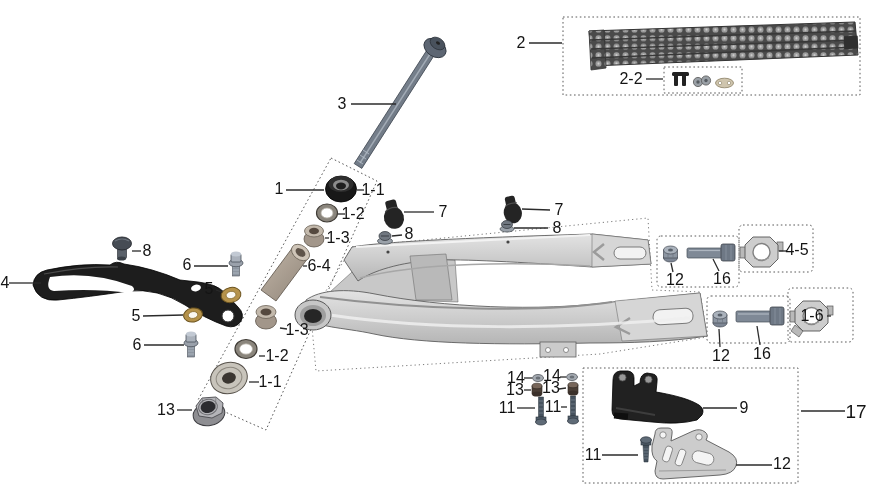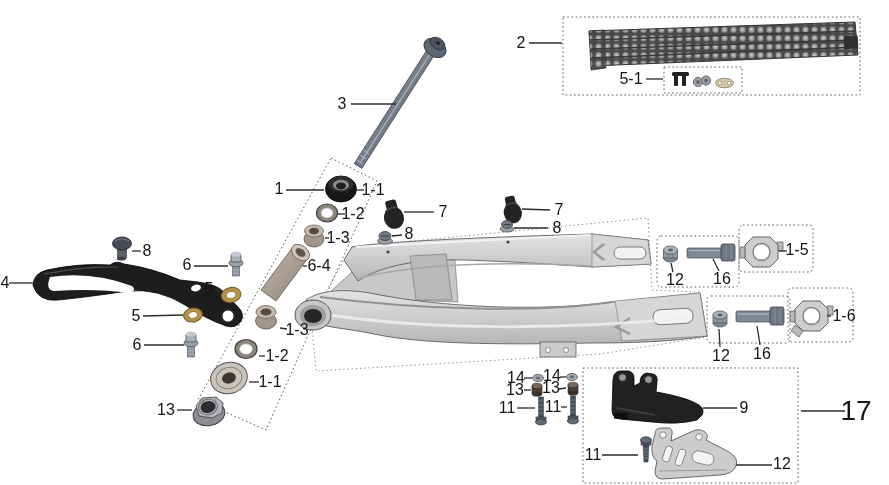--- a/index.html
+++ b/index.html
@@ -1,21 +1,21 @@
 <!DOCTYPE html>
 <html><head>
 <meta charset="utf-8">
 <style>
   html,body{margin:0;padding:0;background:#fff;}
   #stage{position:relative;width:889px;height:485px;background:#ffffff;overflow:hidden;
          font-family:"Liberation Sans",sans-serif;}
   #art{position:absolute;left:0;top:0;}
   .co{position:absolute;transform:translate(-50%,-50%);font:16px "Liberation Sans",sans-serif;
       color:#141414;white-space:nowrap;line-height:1;}
-  .co.big{font-size:28px;}
+  .co.big{font-size:19px;}
 </style>
 </head>
 <body>
 
 <div id="stage">
 <svg id="art" width="889" height="485" viewBox="0 0 889 485">
   <defs>
     <pattern id="chainpat" width="9" height="8.5" patternUnits="userSpaceOnUse">
       <rect width="9" height="8.5" fill="#4a4a4a"></rect>
       <circle cx="4.5" cy="4.2" r="3" fill="#9b9b9b"></circle>
@@ -349,21 +349,21 @@
     <path d="M517,408 L535,408"></path>
     <path d="M561,407 L567,407"></path>
     <path d="M703,408 L737,408"></path>
     <path d="M602,455 L638,455"></path>
     <path d="M736,465 L772,465"></path>
     <path d="M801,411 L845,411"></path>
   </g>
 </svg>
 
 <div class="co" style="left:521px;top:43px">2</div>
-<div class="co" style="left:631px;top:79px">5-1</div>
+<div class="co" style="left:631px;top:79px">2-2</div>
 <div class="co" style="left:342px;top:104px">3</div>
 <div class="co" style="left:279px;top:189px">1</div>
 <div class="co" style="left:373px;top:190px">1-1</div>
 <div class="co" style="left:353px;top:214px">1-2</div>
 <div class="co" style="left:338px;top:238px">1-3</div>
 <div class="co" style="left:319px;top:266px">6-4</div>
 <div class="co" style="left:297px;top:330px">1-3</div>
 <div class="co" style="left:277px;top:356px">1-2</div>
 <div class="co" style="left:270px;top:382px">1-1</div>
 <div class="co" style="left:166px;top:410px">13</div>
@@ -372,24 +372,24 @@
 <div class="co" style="left:187px;top:265px">6</div>
 <div class="co" style="left:209px;top:289px">5</div>
 <div class="co" style="left:136px;top:316px">5</div>
 <div class="co" style="left:137px;top:345px">6</div>
 <div class="co" style="left:443px;top:212px">7</div>
 <div class="co" style="left:409px;top:234px">8</div>
 <div class="co" style="left:559px;top:210px">7</div>
 <div class="co" style="left:557px;top:228px">8</div>
 <div class="co" style="left:675px;top:280px">12</div>
 <div class="co" style="left:722px;top:279px">16</div>
-<div class="co" style="left:797px;top:250px">1-5</div>
+<div class="co" style="left:797px;top:250px">4-5</div>
 <div class="co" style="left:721px;top:356px">12</div>
 <div class="co" style="left:762px;top:354px">16</div>
-<div class="co" style="left:844px;top:316px">1-6</div>
+<div class="co" style="left:812px;top:316px">1-6</div>
 <div class="co" style="left:516px;top:378px">14</div>
 <div class="co" style="left:552px;top:376px">14</div>
 <div class="co" style="left:515px;top:390px">13</div>
 <div class="co" style="left:551px;top:388px">13</div>
 <div class="co" style="left:507px;top:408px">11</div>
 <div class="co" style="left:553px;top:407px">11</div>
 <div class="co" style="left:744px;top:408px">9</div>
 <div class="co" style="left:593px;top:455px">11</div>
 <div class="co" style="left:782px;top:464px">12</div>
 <div class="co big" style="left:856px;top:411px">17</div>

